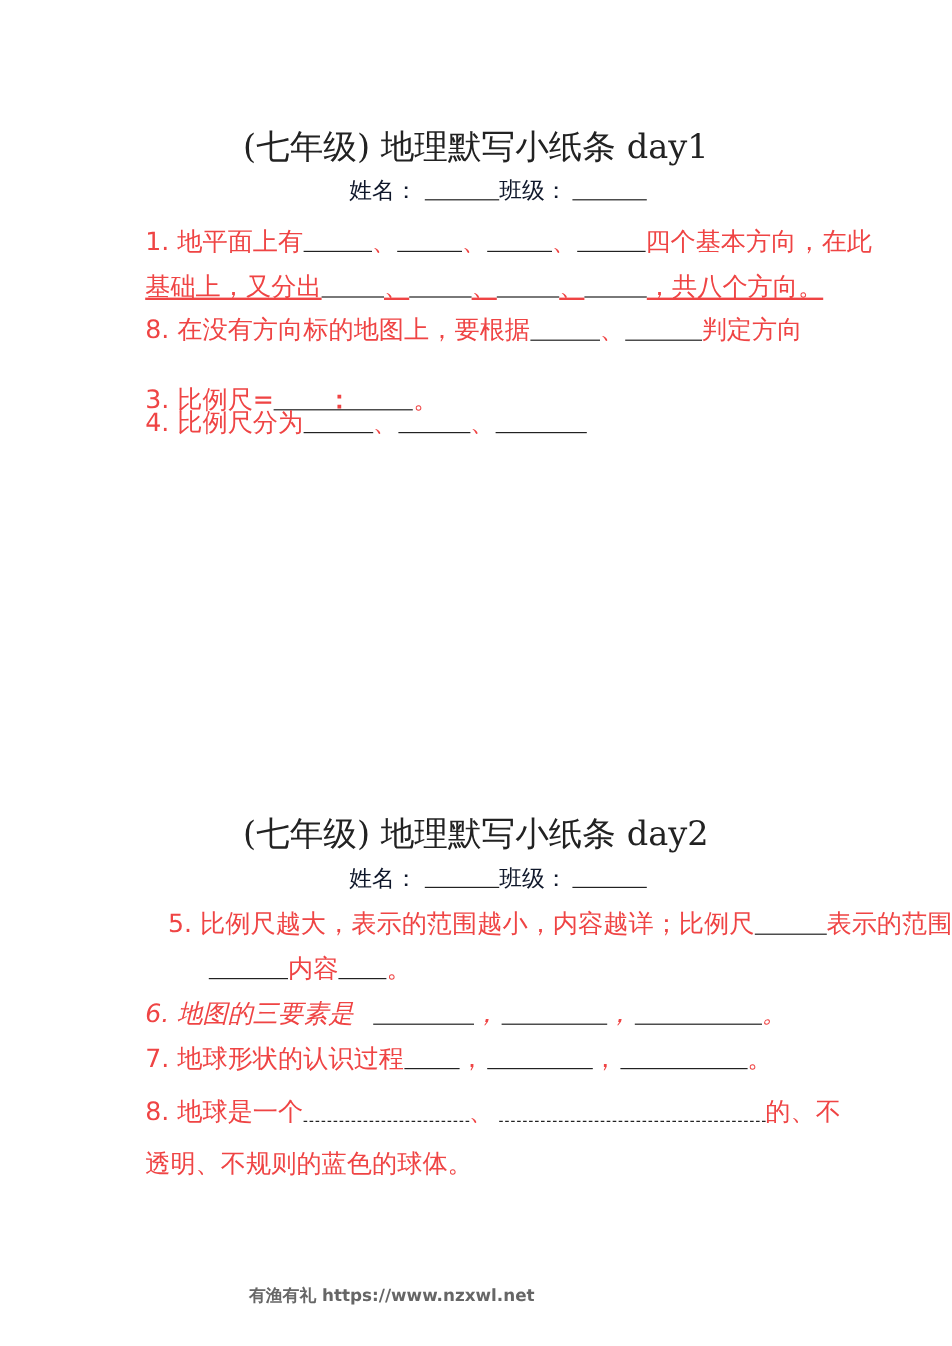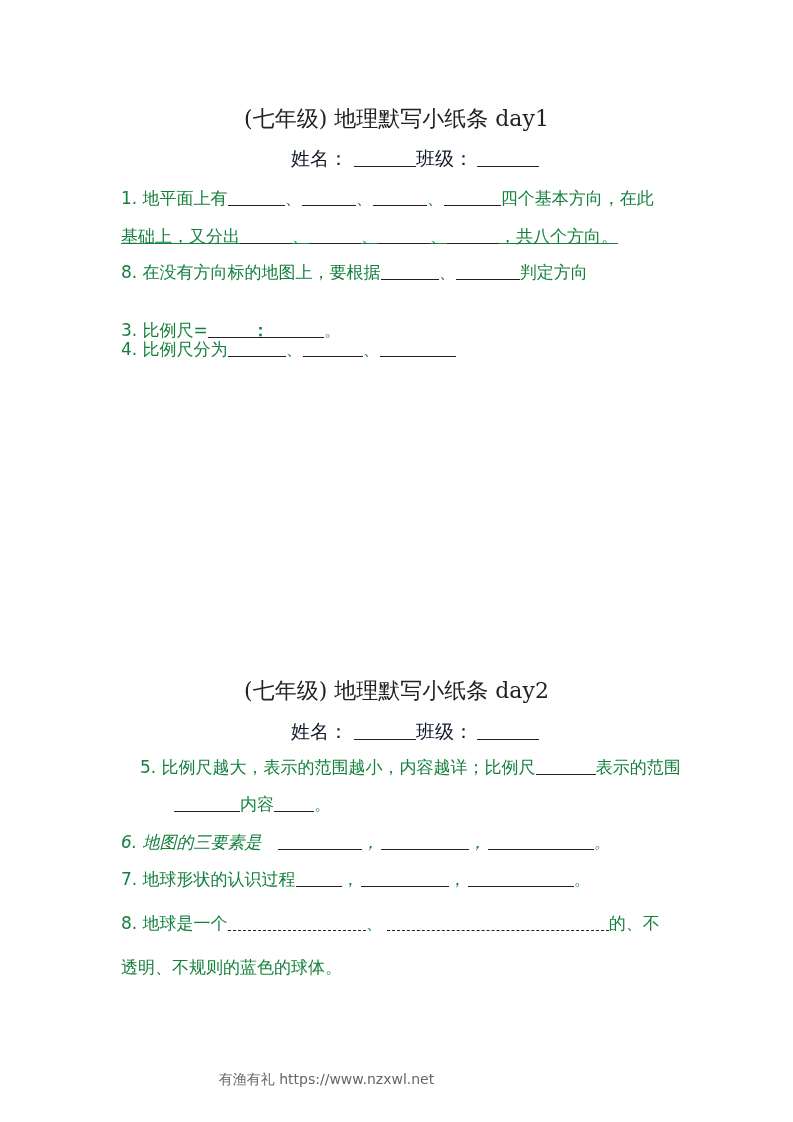--- a/index.html
+++ b/index.html
@@ -3,32 +3,32 @@
 <meta charset="utf-8">
 <style>
   html, body { margin: 0; padding: 0; background: #ffffff; }
   body {
     width: 793px; height: 1122px; position: relative; overflow: hidden;
     font-family: "DejaVu Sans", "Liberation Sans", sans-serif; color: #111;
   }
   .abs { position: absolute; white-space: nowrap; }
   .title {
     font-family: "DejaVu Serif", "Liberation Serif", serif;
-    font-size: 22px; left: 0; width: 793px; text-align: center; color: #222;
+    font-size: 28px; left: 0; width: 793px; text-align: center; color: #222;
   }
   .namerow {
     font-family: Liberation Sans, sans-serif;
     font-size: 19px; color: #0f172a;
   }
-  .q { font-size: 17px; color: #15803d; }
+  .q { font-size: 21px; color: #ef4444; }
   .blank {
     display: inline-block; border-bottom: 1px solid #222; height: 1em;
     vertical-align: baseline; margin-bottom: -2px;
   }
-  .footer { font-size: 14px; color: #666; left: 0; width: 653px; text-align: center; }
+  .footer { font-size: 14px; color: #666; left: 0; width: 653px; text-align: center; font-weight: bold; }
 </style>
 </head>
 <body>
 
 <div class="abs title" style="top:104px;">(七年级) 地理默写小纸条 day1</div>
 
 <div class="abs namerow" style="left:291px; top:146px;">
   <span>姓名：</span><span class="blank" style="width:62px; margin-left:6px;"></span><span>班级：</span><span class="blank" style="width:62px; margin-left:4px;"></span>
 </div>
 

